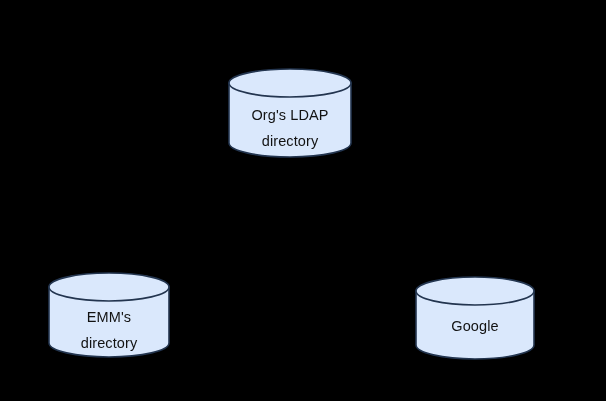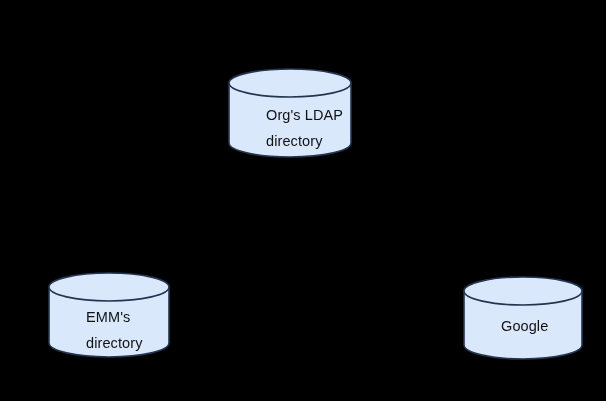--- a/index.html
+++ b/index.html
@@ -22,27 +22,27 @@
   .cyl-svg {
     position: absolute;
     left: 0;
     top: 0;
     display: block;
   }
   .cyl-label {
     position: absolute;
     left: 0;
     width: 100%;
+    text-align: center;
     color: #121212;
     font-size: 14.5px;
     line-height: 26px;
     letter-spacing: 0.1px;
     white-space: pre-line;
     pointer-events: none;
-    padding-left: 38px;
   }
 </style>
 </head>
 <body>
 
 <div id="canvas">
 
   <div class="cylinder" style="left:228px; top:68px; width:124px; height:90px;">
     <svg class="cyl-svg" width="124" height="90" viewBox="0 0 124 90">
       <path d="M1,15 L1,75 A61,14 0 0 0 123,75 L123,15 Z" fill="#dae8fc" stroke="#23354f" stroke-width="1.6"></path>
@@ -54,21 +54,21 @@
 
   <div class="cylinder" style="left:48px; top:272px; width:122px; height:86px;">
     <svg class="cyl-svg" width="122" height="86" viewBox="0 0 122 86">
       <path d="M1,15 L1,71 A60,14 0 0 0 121,71 L121,15 Z" fill="#dae8fc" stroke="#23354f" stroke-width="1.6"></path>
       <ellipse cx="61" cy="15" rx="60" ry="14" fill="#dae8fc" stroke="#23354f" stroke-width="1.6"></ellipse>
     </svg>
     <div class="cyl-label" style="top:32px;">EMM's
 directory</div>
   </div>
 
-  <div class="cylinder" style="left:415px; top:276px; width:120px; height:84px;margin-left:48px;">
+  <div class="cylinder" style="left:415px; top:276px; width:120px; height:84px;">
     <svg class="cyl-svg" width="120" height="84" viewBox="0 0 120 84">
       <path d="M1,15 L1,69 A59,14 0 0 0 119,69 L119,15 Z" fill="#dae8fc" stroke="#23354f" stroke-width="1.6"></path>
       <ellipse cx="60" cy="15" rx="59" ry="14" fill="#dae8fc" stroke="#23354f" stroke-width="1.6"></ellipse>
     </svg>
     <div class="cyl-label" style="top:37px;">Google</div>
   </div>
 
 </div>
 
 </body></html>

